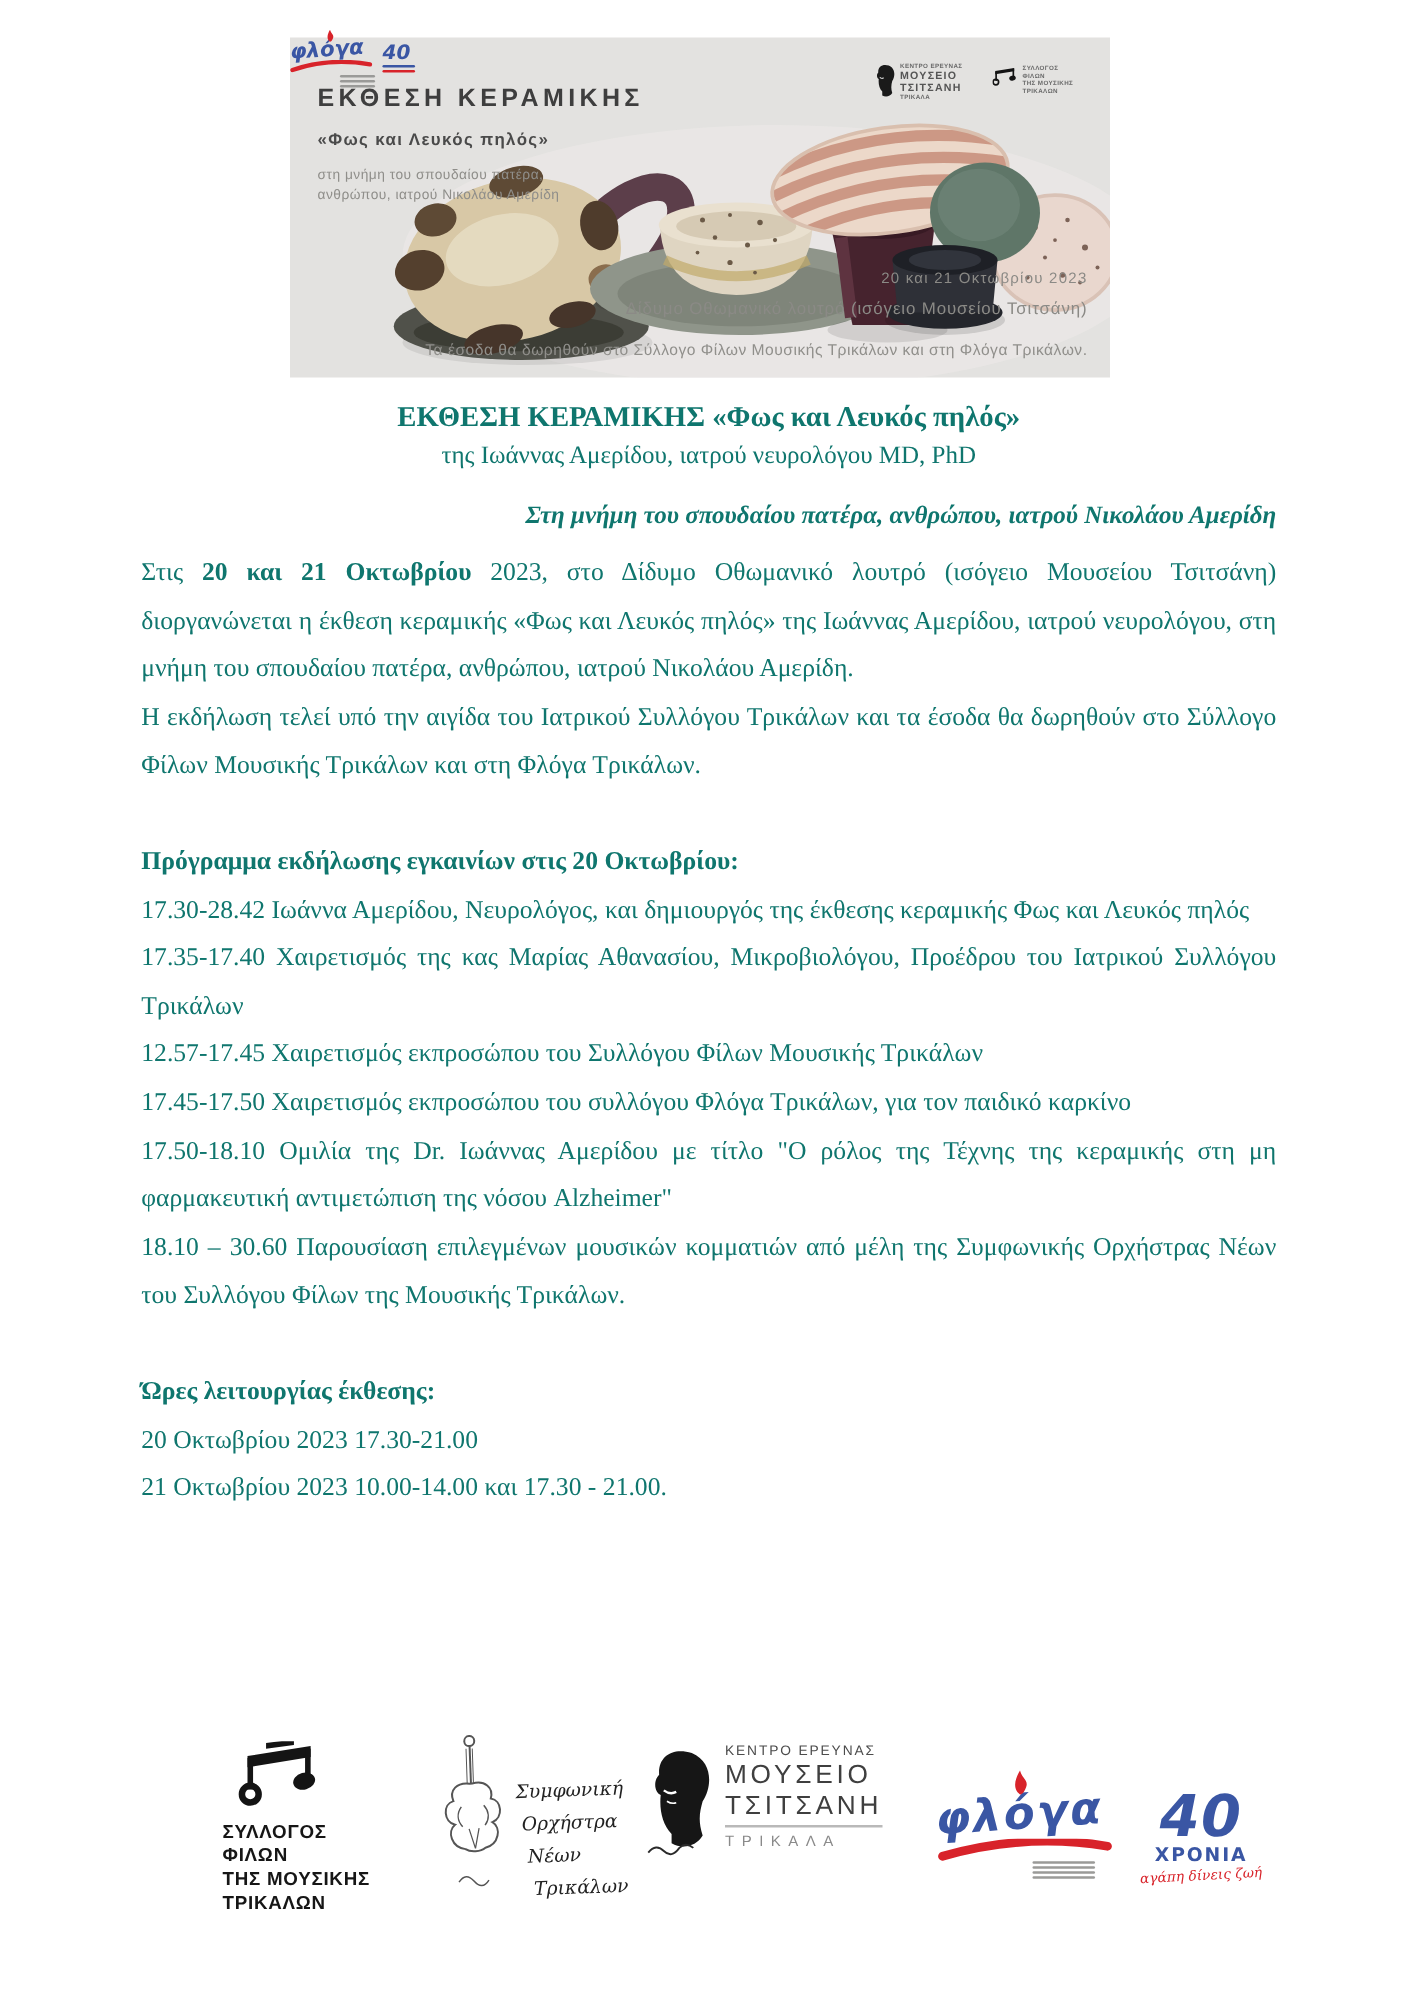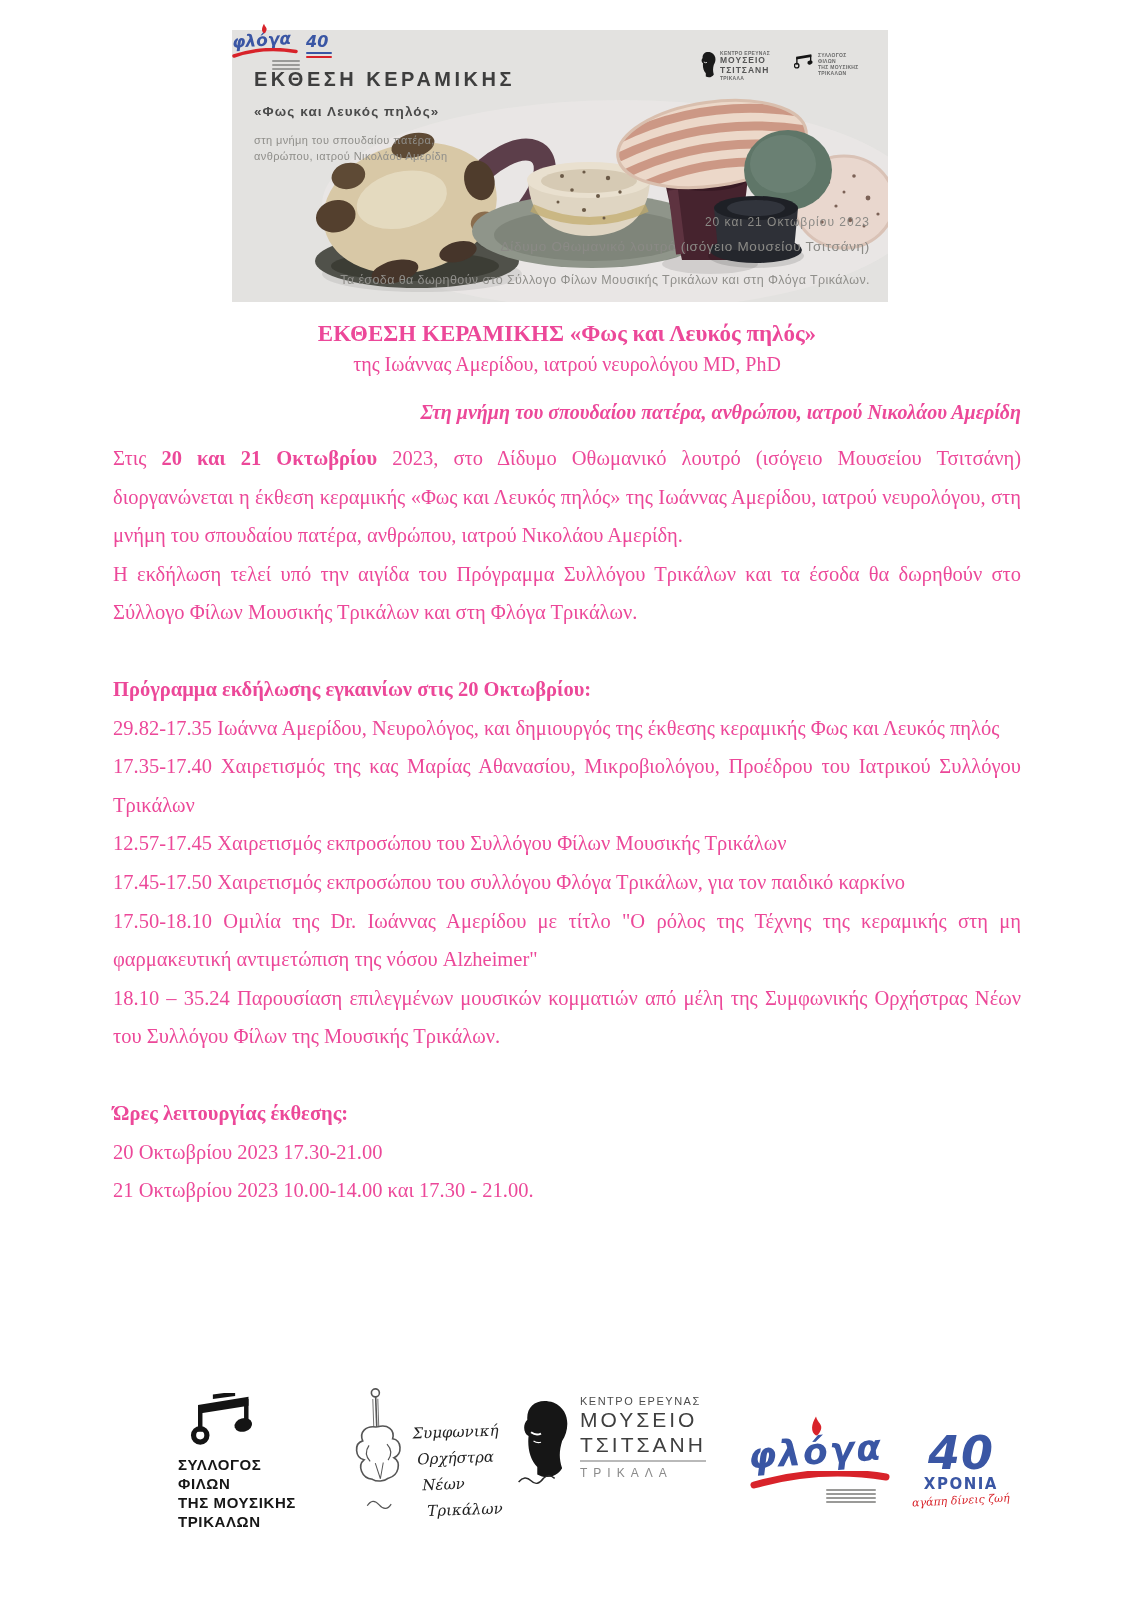--- a/index.html
+++ b/index.html
@@ -31,21 +31,21 @@
   
   .floga-script { position:relative; display:inline-block; font-family:"DejaVu Sans", sans-serif;
                   font-style:italic; font-weight:bold; color:#3a56a4; transform:rotate(-4deg); }
   .floga-flame { position:absolute; }
   .floga-swoosh { position:absolute; }
   .smallprint { display:flex; flex-direction:column; gap:1.5px; }
   .smallprint i { display:block; height:2.4px; background:#9a9a98; border-radius:1px; }
 
   
   .content { position:absolute; left:113px; top:318px; width:908px;
-             font-size:20.5px; line-height:38.6px; color:#ec4899; }
+             font-size:20.5px; line-height:38.6px; color:#0f766e; }
   .doc-title { text-align:center; font-size:23px; font-weight:bold; line-height:31px; }
   .doc-author { text-align:center; font-size:20px; line-height:31px; }
   .doc-memorial { text-align:right; font-size:20px; font-weight:bold; font-style:italic;
                   margin-top:17px; line-height:31px; }
   .intro { margin-top:11px; text-align:justify; }
   .intro p { margin:0; }
   .section-heading { font-weight:bold; margin-top:38px; }
   .program-item, .hours-line { text-align:justify; }
 
   
@@ -219,30 +219,30 @@
     <div class="banner-donation">Τα έσοδα θα δωρηθούν στο Σύλλογο Φίλων Μουσικής Τρικάλων και στη Φλόγα Τρικάλων.</div>
   </div>
 
   <div class="content">
     <div class="doc-title">ΕΚΘΕΣΗ ΚΕΡΑΜΙΚΗΣ «Φως και Λευκός πηλός»</div>
     <div class="doc-author">της Ιωάννας Αμερίδου, ιατρού νευρολόγου MD, PhD</div>
     <div class="doc-memorial">Στη μνήμη του σπουδαίου πατέρα, ανθρώπου, ιατρού Νικολάου Αμερίδη</div>
 
     <div class="intro">
       <p><span>Στις </span><b>20 και 21 Οκτωβρίου</b><span> 2023, στο Δίδυμο Οθωμανικό λουτρό (ισόγειο Μουσείου Τσιτσάνη) διοργανώνεται η έκθεση κεραμικής «Φως και Λευκός πηλός» της Ιωάννας Αμερίδου, ιατρού νευρολόγου, στη μνήμη του σπουδαίου πατέρα, ανθρώπου, ιατρού Νικολάου Αμερίδη.</span></p>
-      <p>Η εκδήλωση τελεί υπό την αιγίδα του Πρόγραμμα Συλλόγου Τρικάλων και τα έσοδα θα δωρηθούν στο Σύλλογο Φίλων Μουσικής Τρικάλων και στη Φλόγα Τρικάλων.</p>
+      <p>Η εκδήλωση τελεί υπό την αιγίδα του Ιατρικού Συλλόγου Τρικάλων και τα έσοδα θα δωρηθούν στο Σύλλογο Φίλων Μουσικής Τρικάλων και στη Φλόγα Τρικάλων.</p>
     </div>
 
     <div class="section-heading">Πρόγραμμα εκδήλωσης εγκαινίων στις 20 Οκτωβρίου:</div>
-    <p class="program-item">29.82-17.35 Ιωάννα Αμερίδου, Νευρολόγος, και δημιουργός της έκθεσης κεραμικής Φως και Λευκός πηλός</p>
+    <p class="program-item">17.30-28.42 Ιωάννα Αμερίδου, Νευρολόγος, και δημιουργός της έκθεσης κεραμικής Φως και Λευκός πηλός</p>
     <p class="program-item">17.35-17.40 Χαιρετισμός της κας Μαρίας Αθανασίου, Μικροβιολόγου, Προέδρου του Ιατρικού Συλλόγου Τρικάλων</p>
     <p class="program-item">12.57-17.45 Χαιρετισμός εκπροσώπου του Συλλόγου Φίλων Μουσικής Τρικάλων</p>
     <p class="program-item">17.45-17.50 Χαιρετισμός εκπροσώπου του συλλόγου Φλόγα Τρικάλων, για τον παιδικό καρκίνο</p>
     <p class="program-item">17.50-18.10 Ομιλία της Dr. Ιωάννας Αμερίδου με τίτλο "Ο ρόλος της Τέχνης της κεραμικής στη μη φαρμακευτική αντιμετώπιση της νόσου Alzheimer"</p>
-    <p class="program-item">18.10 – 35.24 Παρουσίαση επιλεγμένων μουσικών κομματιών από μέλη της Συμφωνικής Ορχήστρας Νέων του Συλλόγου Φίλων της Μουσικής Τρικάλων.</p>
+    <p class="program-item">18.10 – 30.60 Παρουσίαση επιλεγμένων μουσικών κομματιών από μέλη της Συμφωνικής Ορχήστρας Νέων του Συλλόγου Φίλων της Μουσικής Τρικάλων.</p>
 
     <div class="section-heading">Ώρες λειτουργίας έκθεσης:</div>
     <p class="hours-line">20 Οκτωβρίου 2023 17.30-21.00</p>
     <p class="hours-line">21 Οκτωβρίου 2023 10.00-14.00 και 17.30 - 21.00.</p>
   </div>
 
   <div class="footer">
 
     <div class="flogo flogo-music">
       <svg width="92" height="52" viewBox="0 0 90 70">

